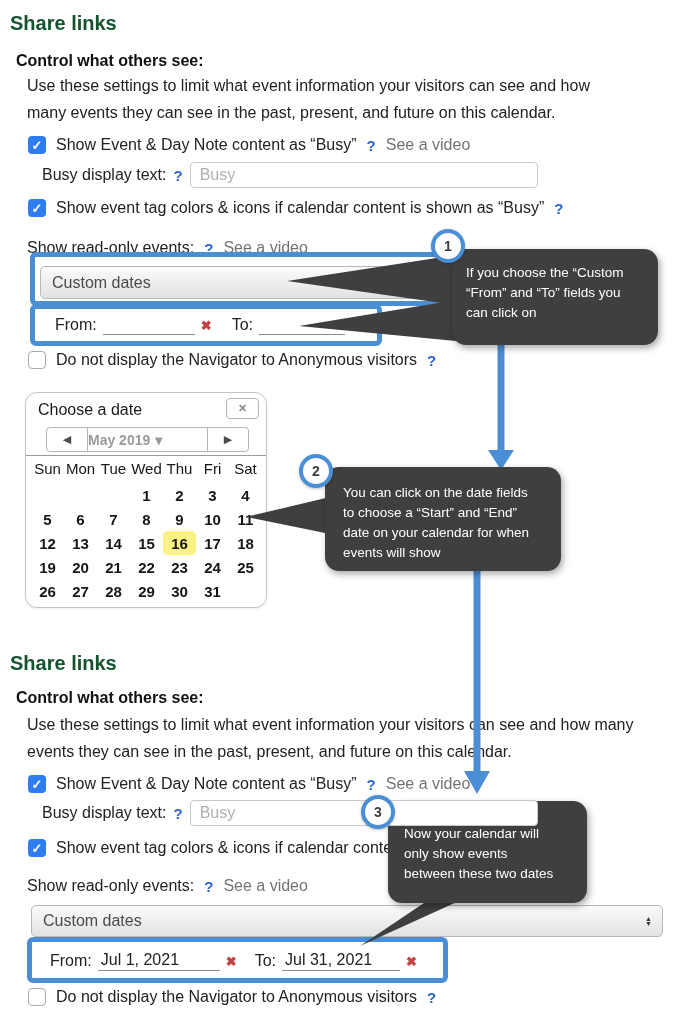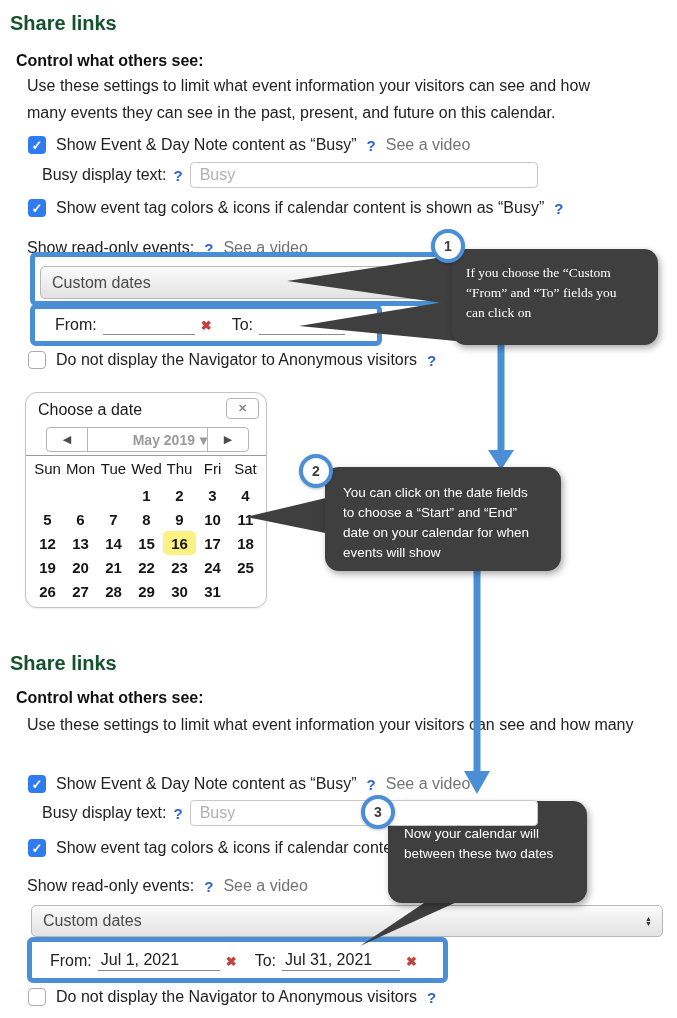--- a/index.html
+++ b/index.html
@@ -60,21 +60,21 @@
          border: 1px solid #c4c4c4; border-radius: 12px; box-shadow: 0 1px 2px rgba(0,0,0,.08); }
   .cal-title { position: absolute; left: 12px; top: 8px; font-size: 16px; color: #1a1a1a; }
   .cal-close { position: absolute; right: 7px; top: 5px; width: 33px; height: 21px; border: 1px solid #b5b5b5;
                border-radius: 4px; display: flex; align-items: center; justify-content: center;
                color: #8a8a8a; font-size: 11px; font-weight: 700; background: #fff; cursor: pointer; }
   .cal-nav { position: absolute; left: 20px; top: 34px; width: 203px; height: 25px; border: 1px solid #b5b5b5;
              border-radius: 4px; display: flex; overflow: hidden; background: #fff; }
   .cal-nav .navbtn { width: 40px; display: flex; align-items: center; justify-content: center;
                      color: #4c4c4c; font-size: 11px; cursor: pointer; }
   .cal-nav .navmid { flex: 1; border-left: 1px solid #b5b5b5; border-right: 1px solid #b5b5b5;
-                     display: flex; align-items: center; justify-content: flex-end; gap: 5px;
+                     display: flex; align-items: center; justify-content: flex-start; gap: 5px;
                      color: #9a9a9a; font-weight: 700; font-size: 14px; cursor: pointer; }
   .cal-div { position: absolute; left: 0; top: 62px; width: 240px; height: 1px; background: #9a9a9a; }
   .cal-names { position: absolute; left: 5px; top: 67px; display: flex; }
   .dayname { width: 33px; text-align: center; font-size: 15px; font-weight: 500; color: #161616; }
   .cal-grid { position: absolute; left: 5px; top: 90px; width: 231px; display: flex; flex-wrap: wrap; }
   .day { width: 33px; height: 24px; display: flex; align-items: center; justify-content: center;
          font-size: 15px; font-weight: 600; color: #161616; cursor: pointer; }
   .day.hl { background: #faf283; border-radius: 5px; }
 
   
@@ -94,21 +94,21 @@
   .ml12 { margin-left: 12px; }
 
   
   .overlay { position: absolute; left: 0; top: 0; width: 677px; height: 1018px; z-index: 5; pointer-events: none; }
   .wedge { fill: #3f3f3f; }
   .arrowline { stroke: #4a8fd6; stroke-width: 7; }
   .arrowhead { fill: #4a8fd6; }
 
   .bubble { position: absolute; background: #3f3f3f; color: #fff; border-radius: 14px; z-index: 6;
             box-shadow: 2px 3px 7px rgba(0,0,0,.35); font-size: 13.5px; line-height: 20px; }
-  .b1 { left: 452px; top: 249px; width: 206px; height: 96px; padding: 14px 10px 0 14px; font-family: Liberation Serif, serif; }
+  .b1 { left: 452px; top: 249px; width: 206px; height: 96px; padding: 14px 10px 0 14px; }
   .b2 { left: 325px; top: 467px; width: 236px; height: 104px; padding: 16px 10px 0 18px; }
   .b3 { left: 388px; top: 801px; width: 199px; height: 102px; padding: 23px 10px 0 16px; }
 
   .ncircle { position: absolute; width: 34px; height: 34px; border-radius: 50%; background: #fff;
              border: 4px solid #4a8fd6; display: flex; align-items: center; justify-content: center;
              font-size: 14px; font-weight: 700; color: #3c3c3c; z-index: 8; box-shadow: 0 1px 3px rgba(0,0,0,.25); }
   .c1 { left: 431px; top: 229px; }
   .c2 { left: 299px; top: 454px; }
   .c3 { left: 361px; top: 795px; }
 </style>
@@ -236,20 +236,21 @@
         <span class="day">29</span>
         <span class="day">30</span>
         <span class="day">31</span>
         <span class="day"></span>
       </div>
   </div>
 
   <div class="h1 s2-title">Share links</div>
   <div class="h2 s2-sub">Control what others see:</div>
   <div class="ptext s2-p1">Use these settings to limit what event information your visitors can see and how many</div>
+  <div class="ptext s2-p2">events they can see in the past, present, and future on this calendar.</div>
 
   <div class="row s2-r1">
     <span class="cb checked">
         <i>✓</i>
       </span>
     <span class="lbl">Show Event &amp; Day Note content as “Busy”</span>
     <span class="help">?</span>
     <a class="link">See a video</a>
   </div>
 
@@ -316,20 +317,21 @@
     <div>can click on</div>
   </div>
   <div class="bubble b2">
     <div>You can click on the date fields</div>
     <div>to choose a “Start” and “End”</div>
     <div>date on your calendar for when</div>
     <div>events will show</div>
   </div>
   <div class="bubble b3">
     <div>Now your calendar will</div>
+    <div>only show events</div>
     <div>between these two dates</div>
   </div>
 
   <div class="ncircle c1">
       <span>1</span>
     </div>
   <div class="ncircle c2">
       <span>2</span>
     </div>
   <div class="ncircle c3">

